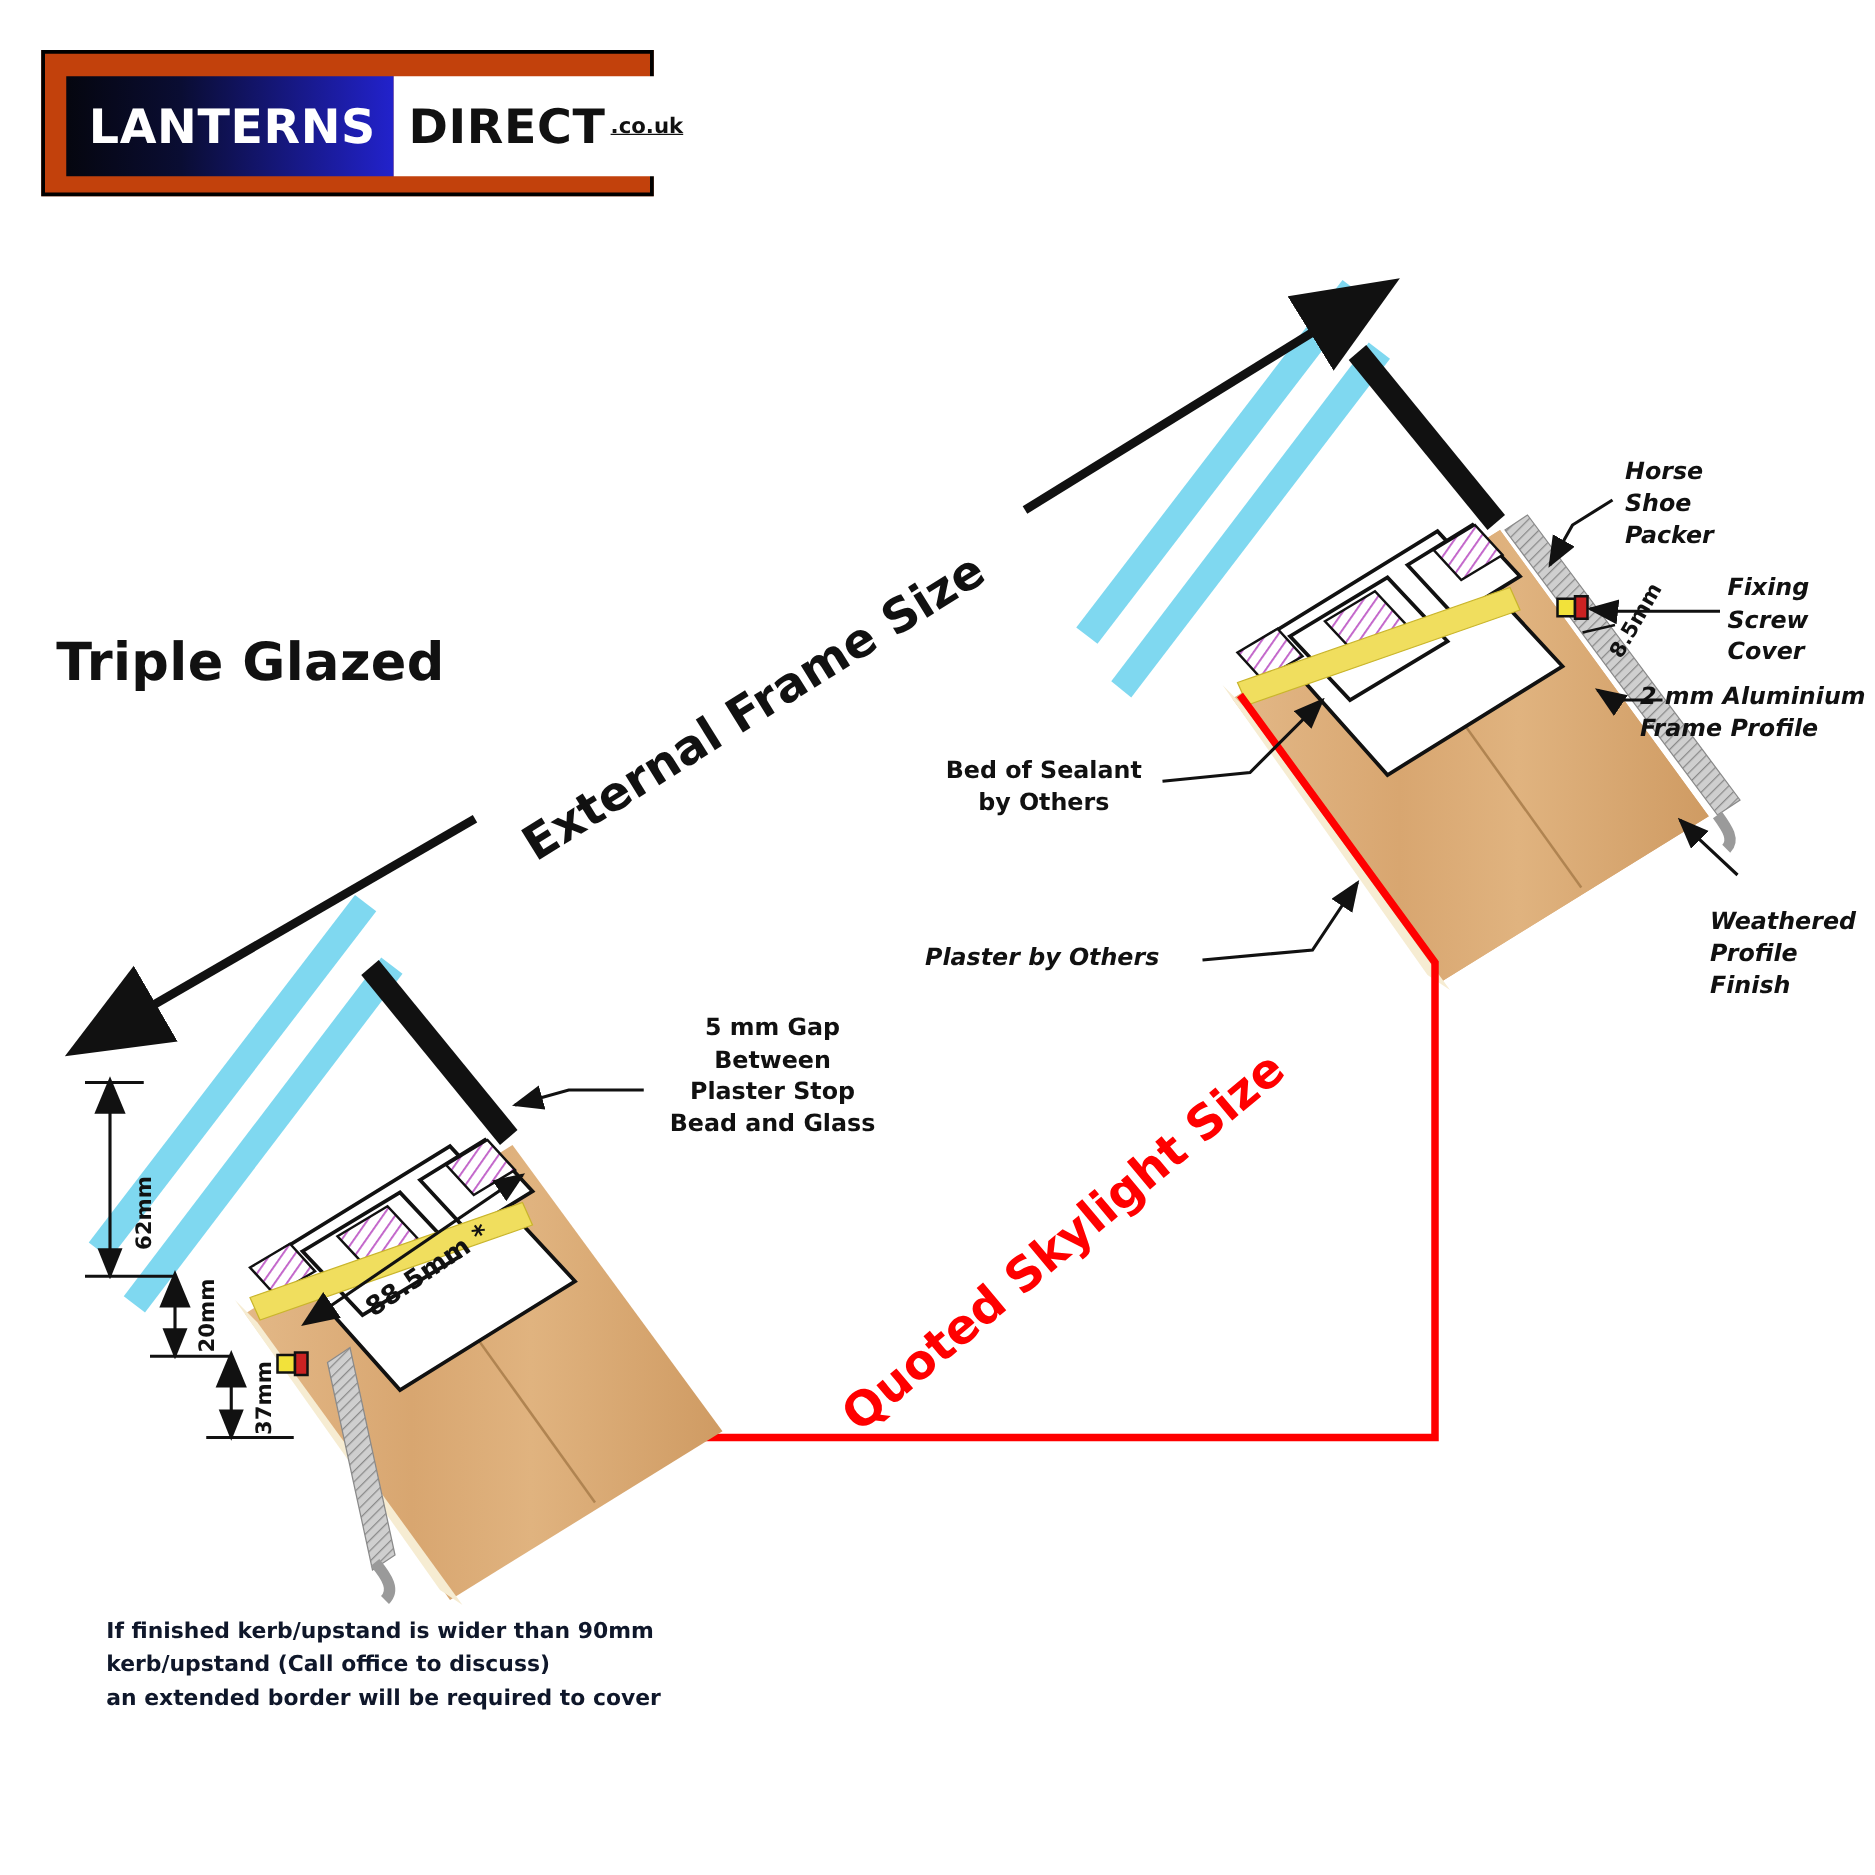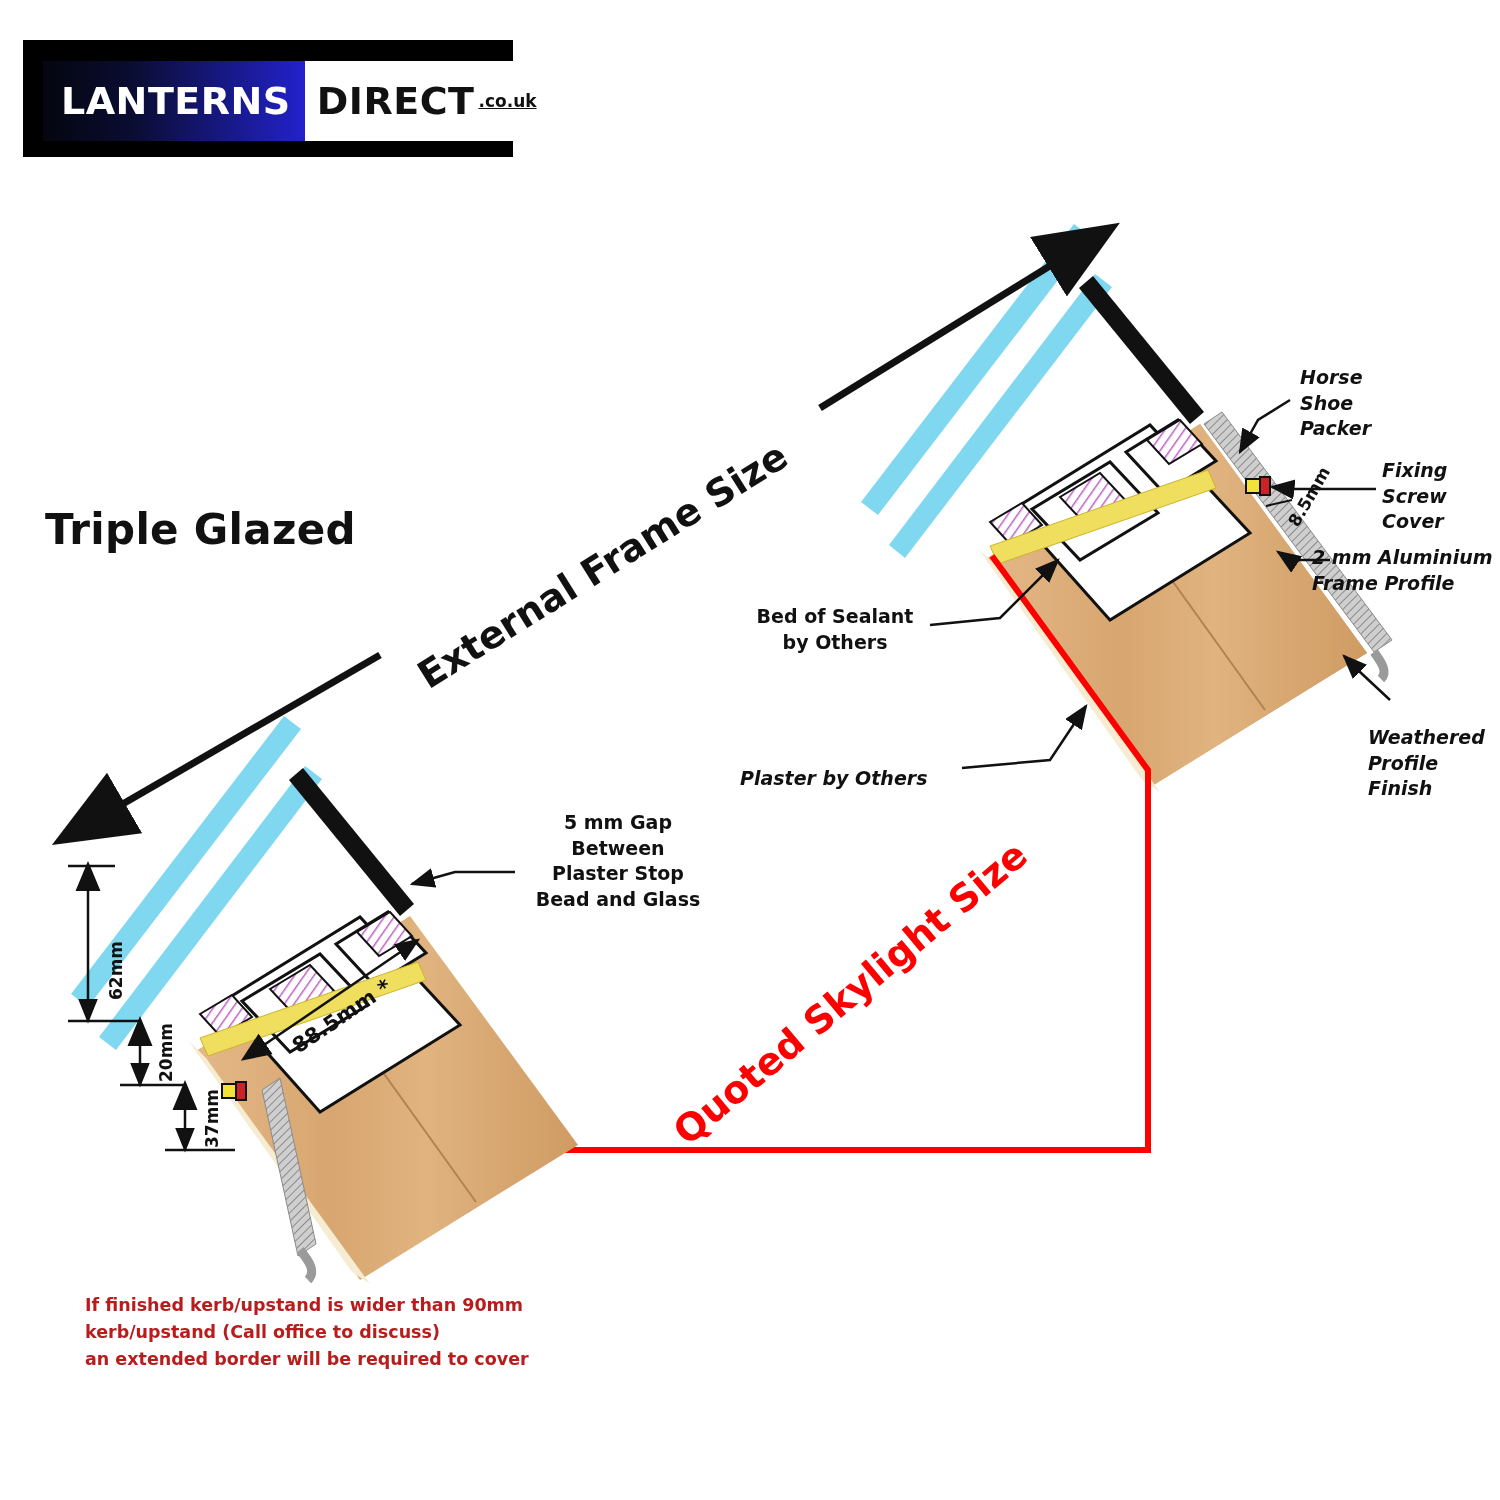--- a/index.html
+++ b/index.html
@@ -15,26 +15,26 @@
     overflow: hidden;
   }
   #stage {
     position: absolute;
     left: 0; top: 0;
     width: 1500px;
     height: 1500px;
   }
   .logo-box {
     position: absolute;
-    left: 23px;
+    left: 33px;
     top: 40px;
     width: 490px;
     height: 117px;
     border: 3px solid #000;
-    background: #000000;
+    background: #c2410c;
     box-sizing: border-box;
   }
   .logo-inner {
     position: absolute;
     left: 17px;
     top: 18px;
     width: 456px;
     height: 80px;
     display: flex;
     align-items: center;
@@ -94,21 +94,21 @@
   }
   .callout.center { text-align: center; }
   .callout.left   { text-align: left; font-style: italic; }
   .footnote {
     position: absolute;
     left: 85px;
     top: 1292px;
     width: 470px;
     font-size: 17.5px;
     font-weight: bold;
-    color: #b91c1c;
+    color: #0f172a;
     line-height: 1.55;
   }
   .rot-label {
     position: absolute;
     font-weight: bold;
     color: #111;
     white-space: nowrap;
     transform-origin: left top;
   }
   svg { position: absolute; left: 0; top: 0; }
@@ -318,21 +318,21 @@
     <div>Weathered</div>
     <div>Profile</div>
     <div>Finish</div>
   </div>
 
   <div class="callout center" style="left:740px; top:604px; width:190px;">
     <div>Bed of Sealant</div>
     <div>by Others</div>
   </div>
 
-  <div class="callout left" style="left:740px; top:754px;margin-top:12px;">
+  <div class="callout left" style="left:740px; top:754px;">
     <div>Plaster by Others</div>
   </div>
 
   <div class="callout center" style="left:525px; top:810px; width:186px;">
     <div>5 mm Gap</div>
     <div>Between</div>
     <div>Plaster Stop</div>
     <div>Bead and Glass</div>
   </div>
 

